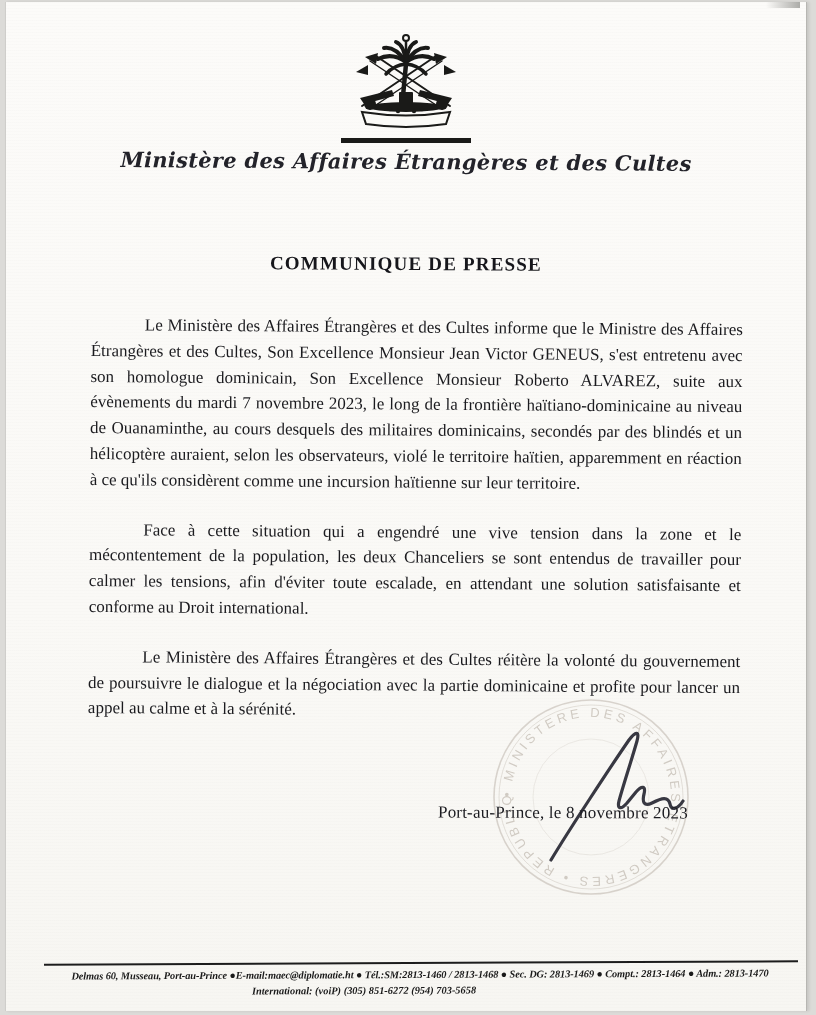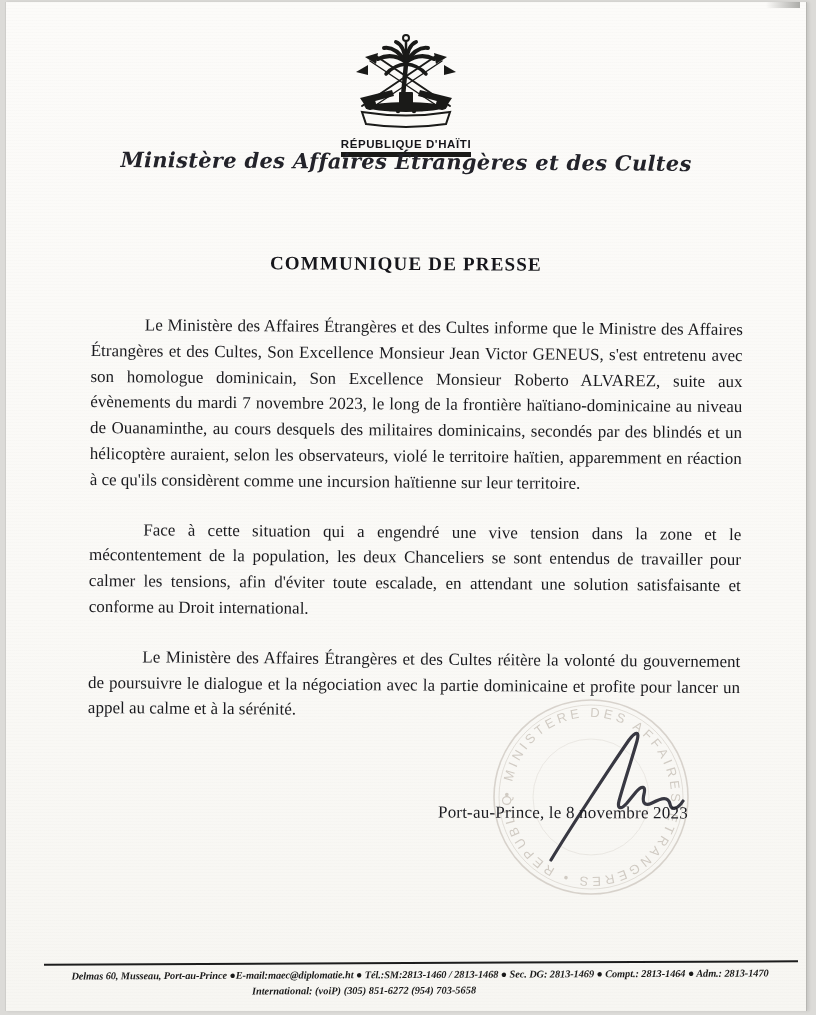--- a/index.html
+++ b/index.html
@@ -132,21 +132,20 @@
             <rect x="59" y="60" width="14" height="13" rx="1"></rect>
 
             <circle cx="50" cy="77" r="2.2"></circle>
             <circle cx="58" cy="79" r="2.2"></circle>
             <circle cx="74" cy="79" r="2.2"></circle>
             <circle cx="82" cy="77" r="2.2"></circle>
           </g>
 
           <path d="M22,80 Q66,87 110,80 L106,92 Q66,98 26,92 Z" fill="#fbfaf7" stroke="#1a1a18" stroke-width="2"></path>
         </svg>
-        <div class="republic-label">RÉPUBLIQUE D'HAÏTI</div>
         <div class="republic-bar"></div>
       </div>
 
       <div class="ministry-title">Ministère des Affaires Étrangères et des Cultes</div>
 
       <div class="headline">COMMUNIQUE DE PRESSE</div>
 
       <div class="body-text">
         <p>Le Ministère des Affaires Étrangères et des Cultes informe que le Ministre des Affaires Étrangères et des Cultes, Son Excellence Monsieur Jean Victor GENEUS, s'est entretenu avec son homologue dominicain, Son Excellence Monsieur Roberto ALVAREZ, suite aux évènements du mardi 7 novembre 2023, le long de la frontière haïtiano-dominicaine au niveau de Ouanaminthe, au cours desquels des militaires dominicains, secondés par des blindés et un hélicoptère auraient, selon les observateurs, violé le territoire haïtien, apparemment en réaction à ce qu'ils considèrent comme une incursion haïtienne sur leur territoire.</p>
         <p>Face à cette situation qui a engendré une vive tension dans la zone et le mécontentement de la population, les deux Chanceliers se sont entendus de travailler pour calmer les tensions, afin d'éviter toute escalade, en attendant une solution satisfaisante et conforme au Droit international.</p>

